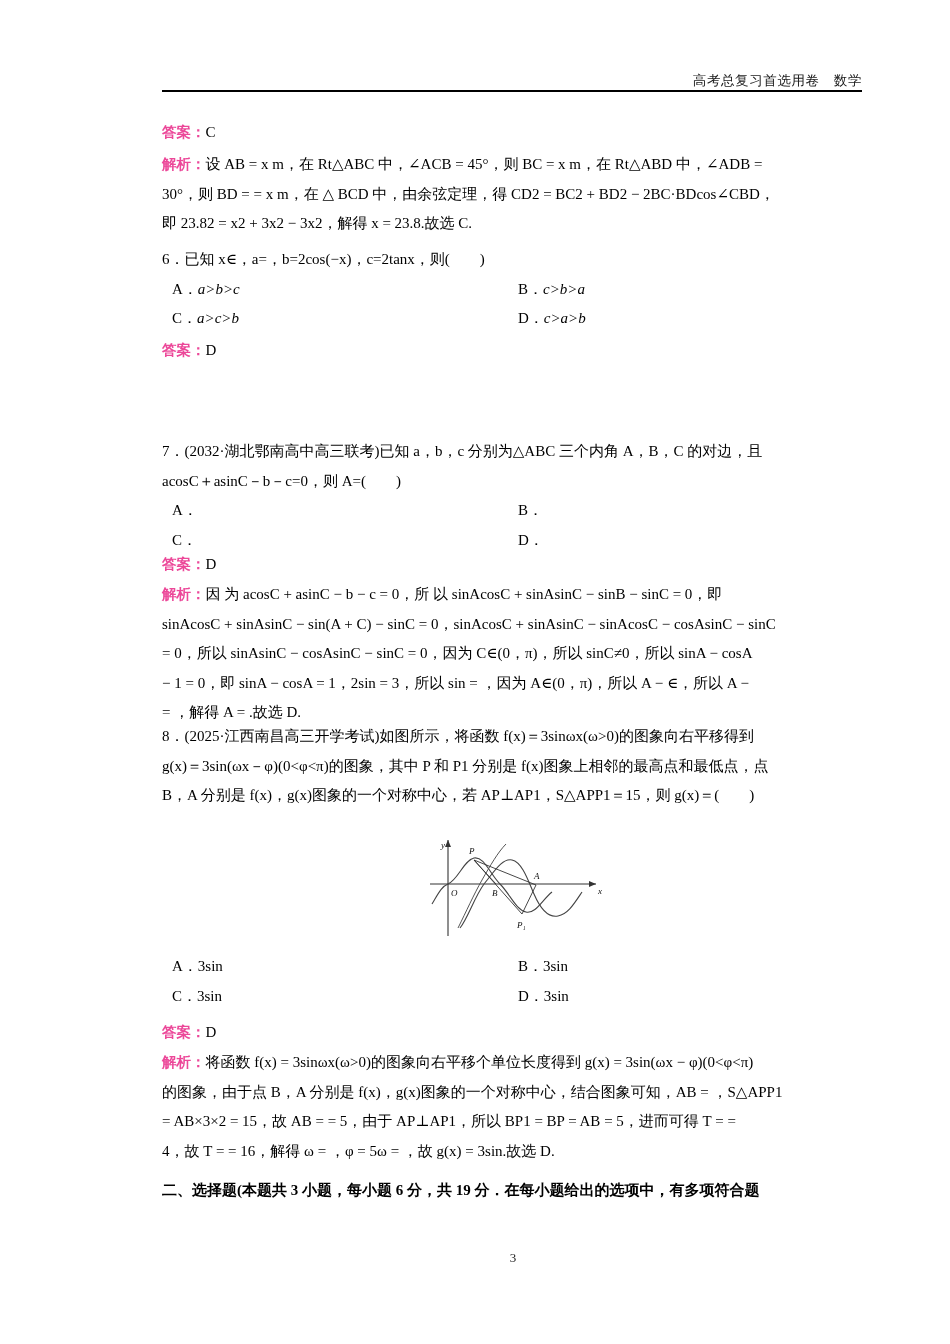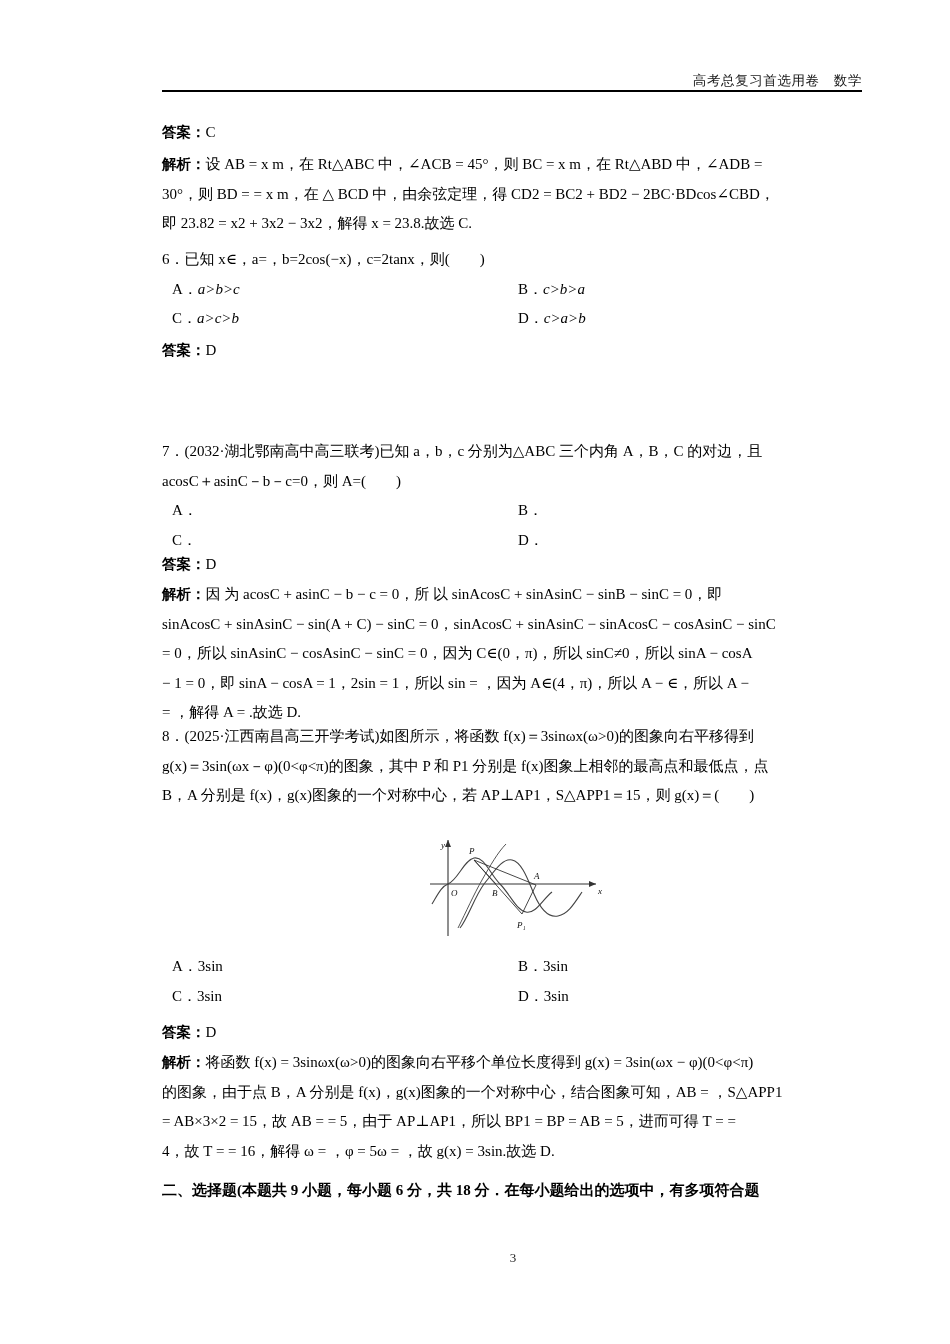--- a/index.html
+++ b/index.html
@@ -47,21 +47,21 @@
     position: absolute;
     left: 124px;
     width: 702px;
   }
   .line {
     font-size: 15px;
     line-height: 29.5px;
     white-space: nowrap;
   }
   .lbl {
-    color: #000000;
+    color: #ec4899;
     font-weight: bold;
     font-family: "DejaVu Sans", "Liberation Sans", sans-serif;
     font-size: 14.5px;
   }
   .ansline {
     color: #000;
   }
   .blackpara {
     font-size: 15px;
     line-height: 29.5px;
@@ -153,21 +153,21 @@
   </div>
 
   <div class="block" style="top:550px;">
     <div class="line"><span class="lbl">答案：</span><span class="ansline">D</span></div>
   </div>
 
   <div class="block" style="top:580px;">
     <div class="blackpara"><span class="lbl">解析：</span><span>因 为 acosC + asinC − b − c = 0，所 以 sinAcosC + sinAsinC − sinB − sinC = 0，即</span></div>
     <div class="blackpara"><span>sinAcosC + sinAsinC − sin(A + C) − sinC = 0，sinAcosC + sinAsinC − sinAcosC − cosAsinC − sinC</span></div>
     <div class="blackpara"><span>= 0，所以 sinAsinC − cosAsinC − sinC = 0，因为 C∈(0，π)，所以 sinC≠0，所以 sinA − cosA</span></div>
-    <div class="blackpara"><span>− 1 = 0，即 sinA − cosA = 1，2sin = 1，所以 sin = ，因为 A∈(4，π)，所以 A − ∈，所以 A −</span></div>
+    <div class="blackpara"><span>− 1 = 0，即 sinA − cosA = 1，2sin = 3，所以 sin = ，因为 A∈(0，π)，所以 A − ∈，所以 A −</span></div>
     <div class="blackpara"><span>= ，解得 A = .故选 D.</span></div>
   </div>
 
   <div class="block" style="top:722px;">
     <div class="line">8．(2025·江西南昌高三开学考试)如图所示，将函数 f(x)＝3sinωx(ω&gt;0)的图象向右平移得到</div>
     <div class="line">g(x)＝3sin(ωx－φ)(0&lt;φ&lt;π)的图象，其中 P 和 P1 分别是 f(x)图象上相邻的最高点和最低点，点</div>
     <div class="line">B，A 分别是 f(x)，g(x)图象的一个对称中心，若 AP⊥AP1，S△APP1＝15，则 g(x)＝(　　)</div>
   </div>
 
   <div class="figure">
@@ -216,18 +216,18 @@
   </div>
 
   <div class="block" style="top:1048px;">
     <div class="blackpara"><span class="lbl">解析：</span><span>将函数 f(x) = 3sinωx(ω&gt;0)的图象向右平移个单位长度得到 g(x) = 3sin(ωx − φ)(0&lt;φ&lt;π)</span></div>
     <div class="blackpara"><span>的图象，由于点 B，A 分别是 f(x)，g(x)图象的一个对称中心，结合图象可知，AB = ，S△APP1</span></div>
     <div class="blackpara"><span>= AB×3×2 = 15，故 AB = = 5，由于 AP⊥AP1，所以 BP1 = BP = AB = 5，进而可得 T = =</span></div>
     <div class="blackpara"><span>4，故 T = = 16，解得 ω = ，φ = 5ω = ，故 g(x) = 3sin.故选 D.</span></div>
   </div>
 
   <div class="block" style="top:1176px;">
-    <div class="line" style="font-weight:bold;">二、选择题(本题共 9 小题，每小题 6 分，共 18 分．在每小题给出的选项中，有多项符合题</div>
+    <div class="line" style="font-weight:bold;">二、选择题(本题共 3 小题，每小题 6 分，共 19 分．在每小题给出的选项中，有多项符合题</div>
   </div>
 
   <div class="pagenum">3</div>
 
 </div>
 
 </body></html>

